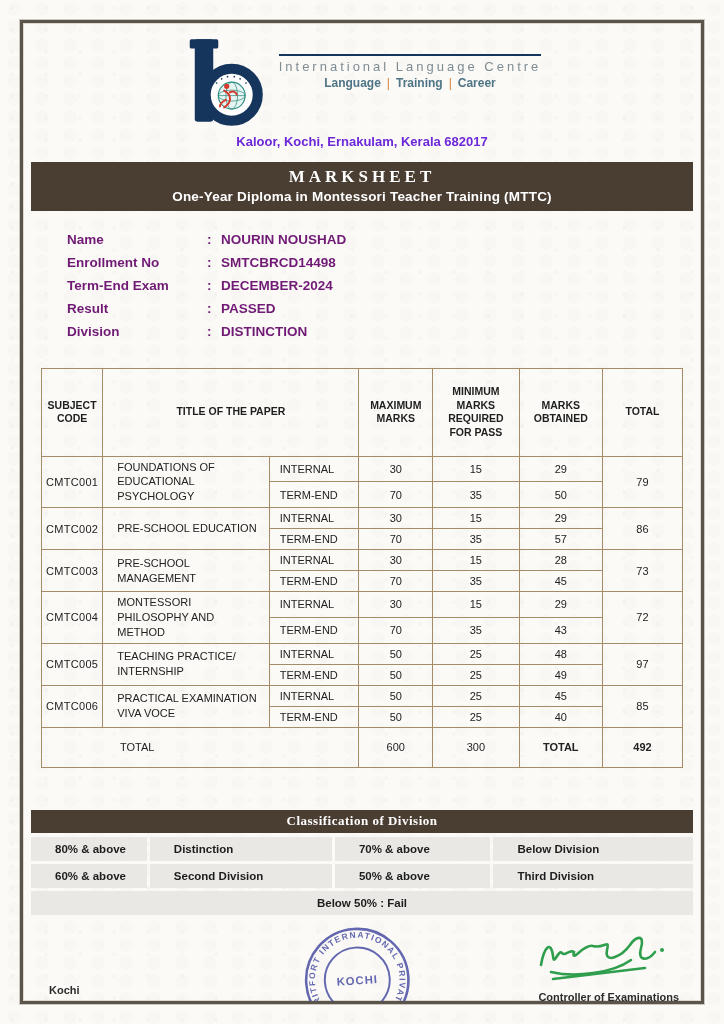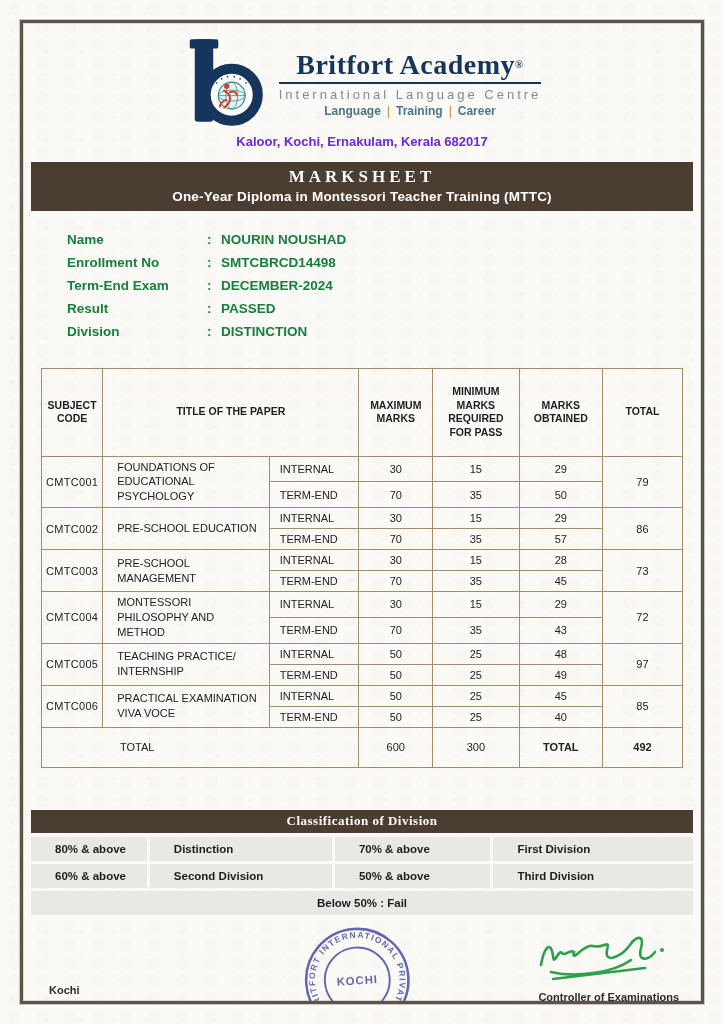--- a/index.html
+++ b/index.html
@@ -41,21 +41,21 @@
   
   .bar {
     margin:13px 8px 0; background:var(--brown,#4a3e33); color:#fff;
     text-align:center; padding:5px 0 7px;
   }
   .bar-title { font-family:"Liberation Serif", serif; font-size:17px; font-weight:bold; letter-spacing:4px; }
   .bar-sub { font-size:13.5px; font-weight:bold; margin-top:2px; letter-spacing:0.2px; }
 
   
   .student-info { margin:17px 0 0 44px; }
-  .info-row { display:flex; height:23px; align-items:center; font-size:13.5px; font-weight:bold; color:#15803d; }
+  .info-row { display:flex; height:23px; align-items:center; font-size:13.5px; font-weight:bold; color:#701a75; }
   .info-label { width:140px; }
   .info-colon { width:14px; }
 
   
   table.marks {
     margin:25px 18px 0; width:calc(100% - 36px);
     border-collapse:collapse; font-size:11px; color:#222;
   }
   table.marks th, table.marks td { border:1px solid var(--tableborder,#a58c68); }
   table.marks th {
@@ -115,23 +115,20 @@
       <g fill="#16355c">
         <circle cx="40" cy="52" r="1"></circle>
           <circle cx="46" cy="47" r="1"></circle>
           <circle cx="53" cy="44.5" r="1"></circle>
         <circle cx="61" cy="44.5" r="1"></circle>
           <circle cx="68" cy="47" r="1"></circle>
           <circle cx="75" cy="52" r="1"></circle>
       </g>
     </svg>
     <div class="brand-text">
-      <div>
-        <span class="brand-name">Britfort Academy</span><span class="brand-name reg-mark">®</span>
-      </div>
       <div class="brand-divider"></div>
       <div class="brand-subtitle">International Language Centre</div>
       <div class="brand-tagline"><span class="word">Language</span><span class="sep">|</span><span class="word">Training</span><span class="sep">|</span><span class="word">Career</span></div>
     </div>
   </div>
   <div class="address">Kaloor, Kochi, Ernakulam, Kerala 682017</div>
 
   <div class="bar">
     <div class="bar-title">MARKSHEET</div>
     <div class="bar-sub">One-Year Diploma in Montessori Teacher Training (MTTC)</div>
@@ -286,21 +283,21 @@
       </tbody>
   </table>
 
   <div class="class-bar">
     <div class="class-title">Classification of Division</div>
   </div>
   <div class="class-grid">
       <div class="class-cell">80% &amp; above</div>
       <div class="class-cell">Distinction</div>
       <div class="class-cell">70% &amp; above</div>
-      <div class="class-cell">First Division</div>
+      <div class="class-cell">Below Division</div>
       <div class="class-cell">60% &amp; above</div>
       <div class="class-cell">Second Division</div>
       <div class="class-cell">50% &amp; above</div>
       <div class="class-cell">Third Division</div>
       <div class="class-cell class-fail">Below 50% : Fail</div>
     </div>
 
   <div class="footer">
     <div class="place-date">
       <div>Kochi</div>

